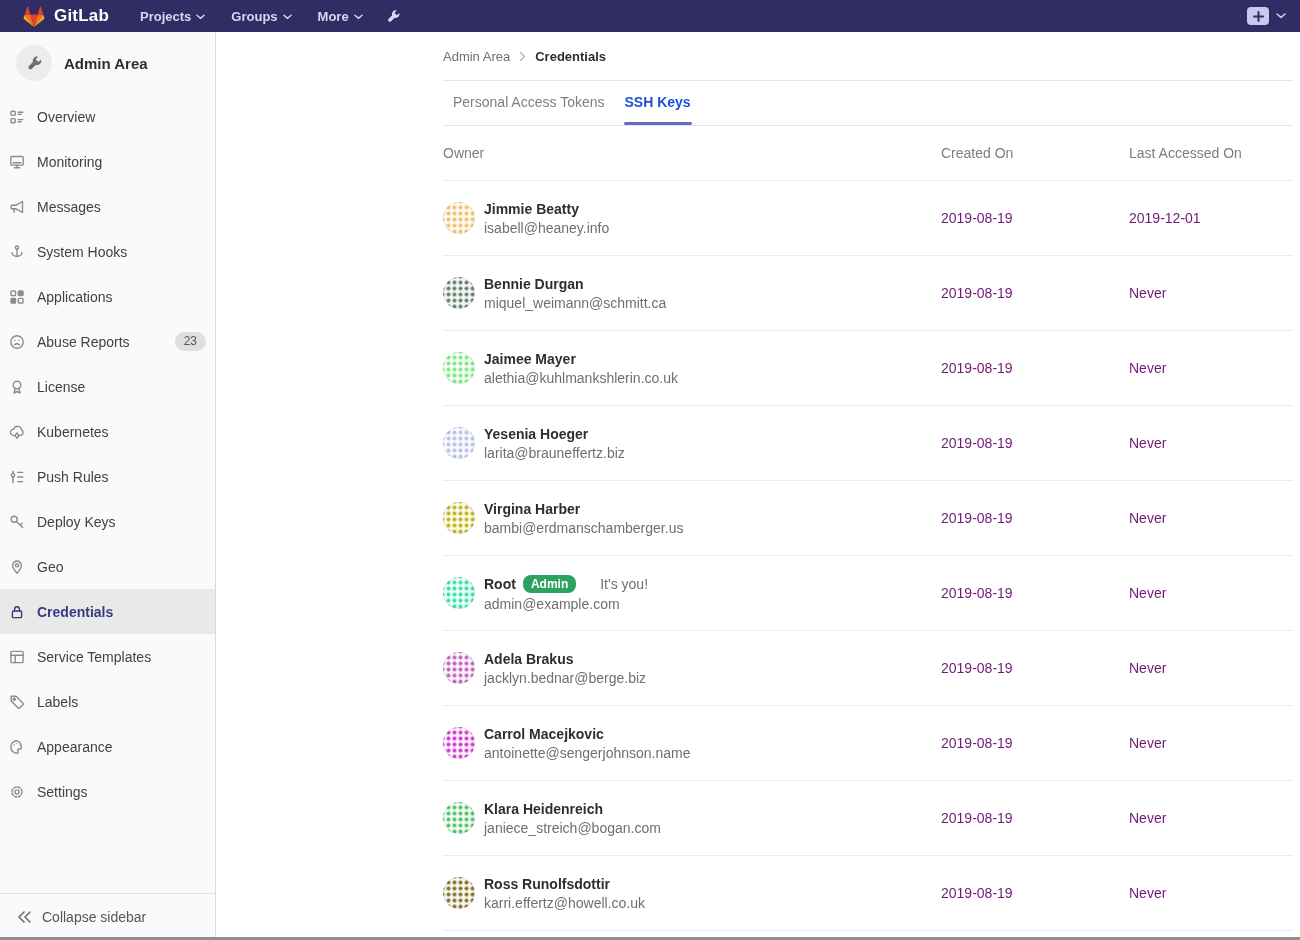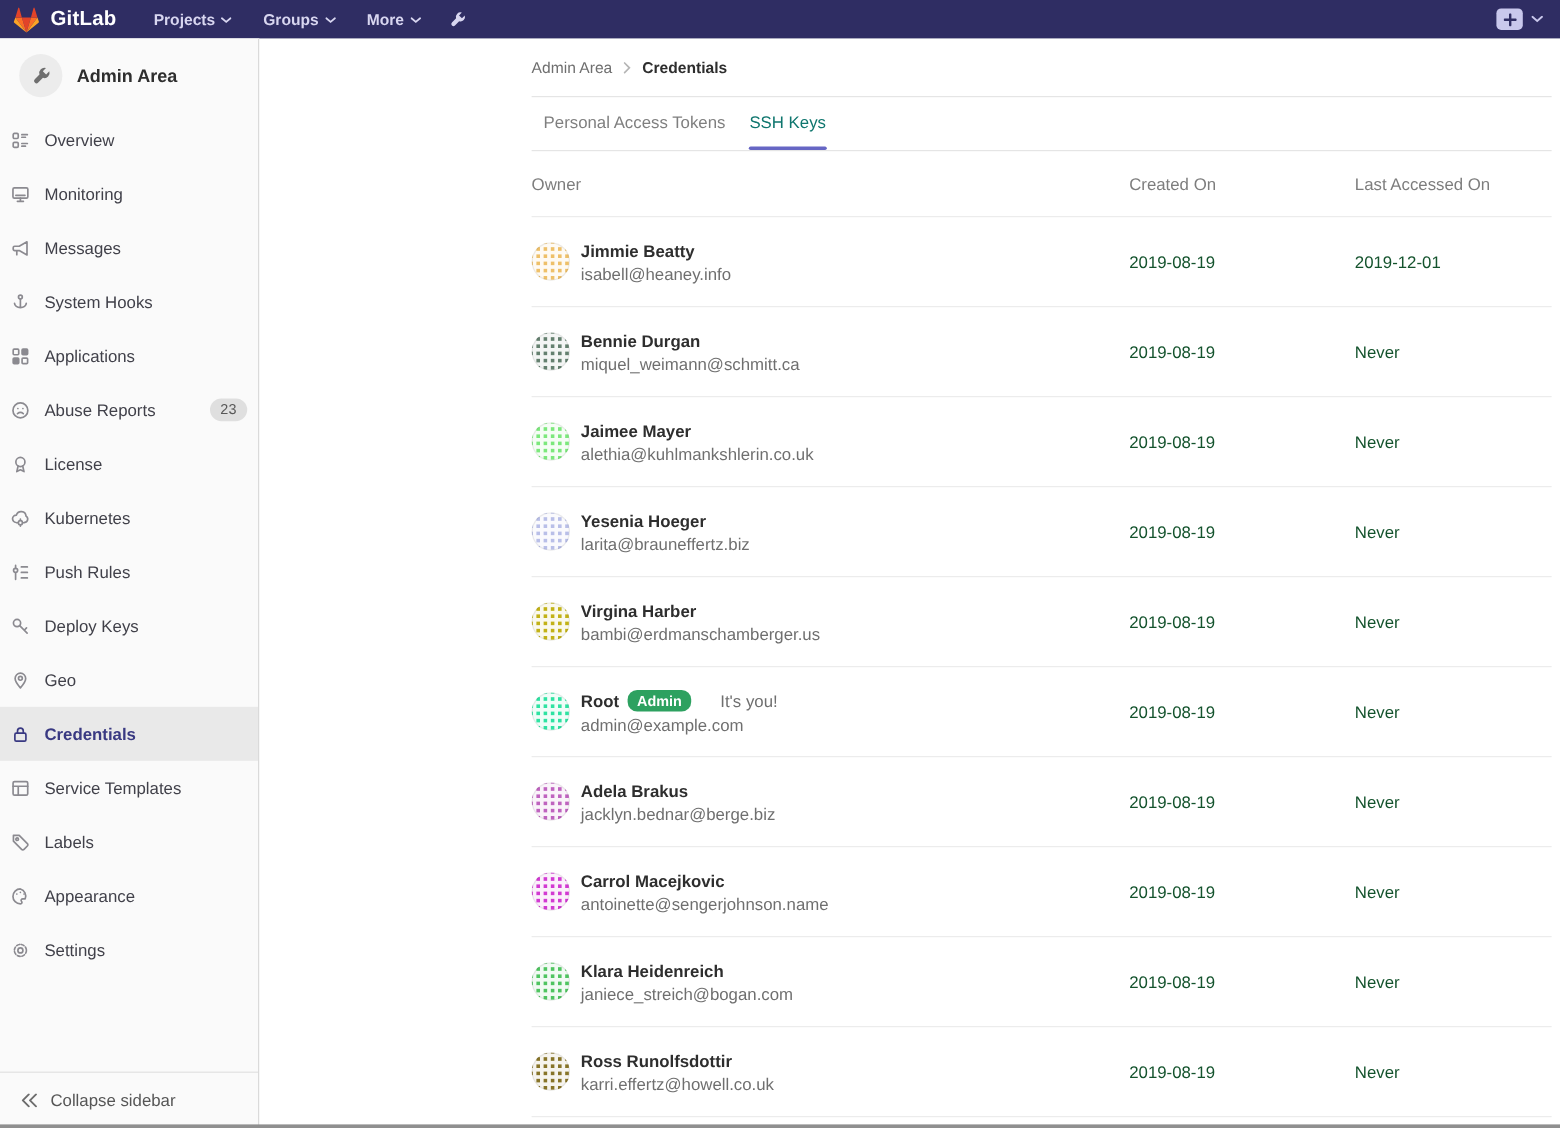--- a/index.html
+++ b/index.html
@@ -13,21 +13,21 @@
     --border:#e5e5e5;
     --row-border:#ececec;
   }
   *{box-sizing:border-box;}
   html,body{margin:0;padding:0;}
   body{
     width:1300px;height:940px;overflow:hidden;position:relative;
     font-family:"Liberation Sans", sans-serif;background:#fff;color:#2e2e2e;
   }
   
-  .navbar{height:32px;background:var(--navbar-bg);display:flex;align-items:center;padding:0 14px 0 10px;}
+  .navbar{height:32px;background:var(--navbar-bg);display:flex;align-items:center;padding:0 14px 0 22px;}
   .brand{display:flex;align-items:center;gap:8px;margin-right:18px;cursor:pointer;}
   .brand-text{color:#fff;font-size:17px;font-weight:700;letter-spacing:.2px;}
   .nav-item{display:flex;align-items:center;gap:5px;color:var(--navbar-fg);font-size:13px;font-weight:700;margin:0 13px;cursor:pointer;white-space:nowrap;}
   .nav-item svg{margin-top:2px;}
   .nav-wrench{color:var(--navbar-fg);margin:0 10px;display:flex;align-items:center;cursor:pointer;}
   .nav-right{margin-left:auto;display:flex;align-items:center;gap:7px;}
   .plus-btn{width:22px;height:18px;background:#c9c8ec;border-radius:4px;display:flex;align-items:center;justify-content:center;color:#2f2d63;cursor:pointer;}
   .nav-caret{color:#c9c8ec;display:flex;align-items:center;cursor:pointer;}
   
   .layout{display:flex;height:908px;}
@@ -45,30 +45,30 @@
   .sb-collapse .sb-icon{color:#6d6d6d;width:auto;}
   
   .content{flex:1;min-width:0;}
   .content-inner{margin-left:227px;margin-right:7px;}
   .breadcrumbs{height:49px;display:flex;align-items:center;gap:9px;font-size:13px;color:#6f6f6f;border-bottom:1px solid var(--border);}
   .crumb{cursor:pointer;}
   .crumb-sep{display:flex;align-items:center;}
   .crumb-current{color:#2e2e2e;font-weight:700;}
   .tabs{height:45px;display:flex;align-items:center;border-bottom:1px solid var(--border);}
   .tab{padding:12px 10px 14px;font-size:14px;color:#7f7f7f;cursor:pointer;position:relative;white-space:nowrap;}
-  .tab.active{color:#0f766e;font-weight:400;}
+  .tab.active{color:#1d4ed8;font-weight:700;}
   .tab.active::after{content:"";position:absolute;left:9px;right:9px;bottom:-1px;height:3px;background:var(--tab-underline);border-radius:2px;}
   
   .thead{display:flex;align-items:center;height:55px;color:#7d7d7d;font-size:14px;border-bottom:1px solid var(--row-border);}
   .col-owner{width:498px;}
   .col-created{width:188px;}
   .col-last{flex:1;}
   .trow{display:flex;align-items:center;height:75px;border-bottom:1px solid var(--row-border);}
   .cell-owner{width:498px;display:flex;align-items:center;min-width:0;}
-  .cell-created,.cell-last{font-size:14px;color:#14532d;}
+  .cell-created,.cell-last{font-size:14px;color:#701a75;}
   .cell-created{width:188px;}
   .cell-last{flex:1;}
   .avatar{width:32px;height:32px;border-radius:50%;margin-right:9px;flex-shrink:0;border:1px solid rgba(0,0,0,.07);}
   .owner-meta{min-width:0;}
   .owner-top{display:flex;align-items:center;}
   .owner-name{font-weight:700;font-size:14px;color:#2e2e2e;text-decoration:none;cursor:pointer;}
   .admin-badge{background:var(--badge-green);color:#fff;font-size:12px;font-weight:700;border-radius:8px;padding:2px 8px;margin-left:7px;line-height:14px;}
   .owner-note{color:#6f6f6f;font-size:14px;margin-left:24px;}
   .owner-email{font-size:14px;color:#6f6f6f;margin-top:3px;}
   .bottom-strip{position:absolute;left:0;right:0;bottom:0;height:3px;background:#8f8f8f;}

